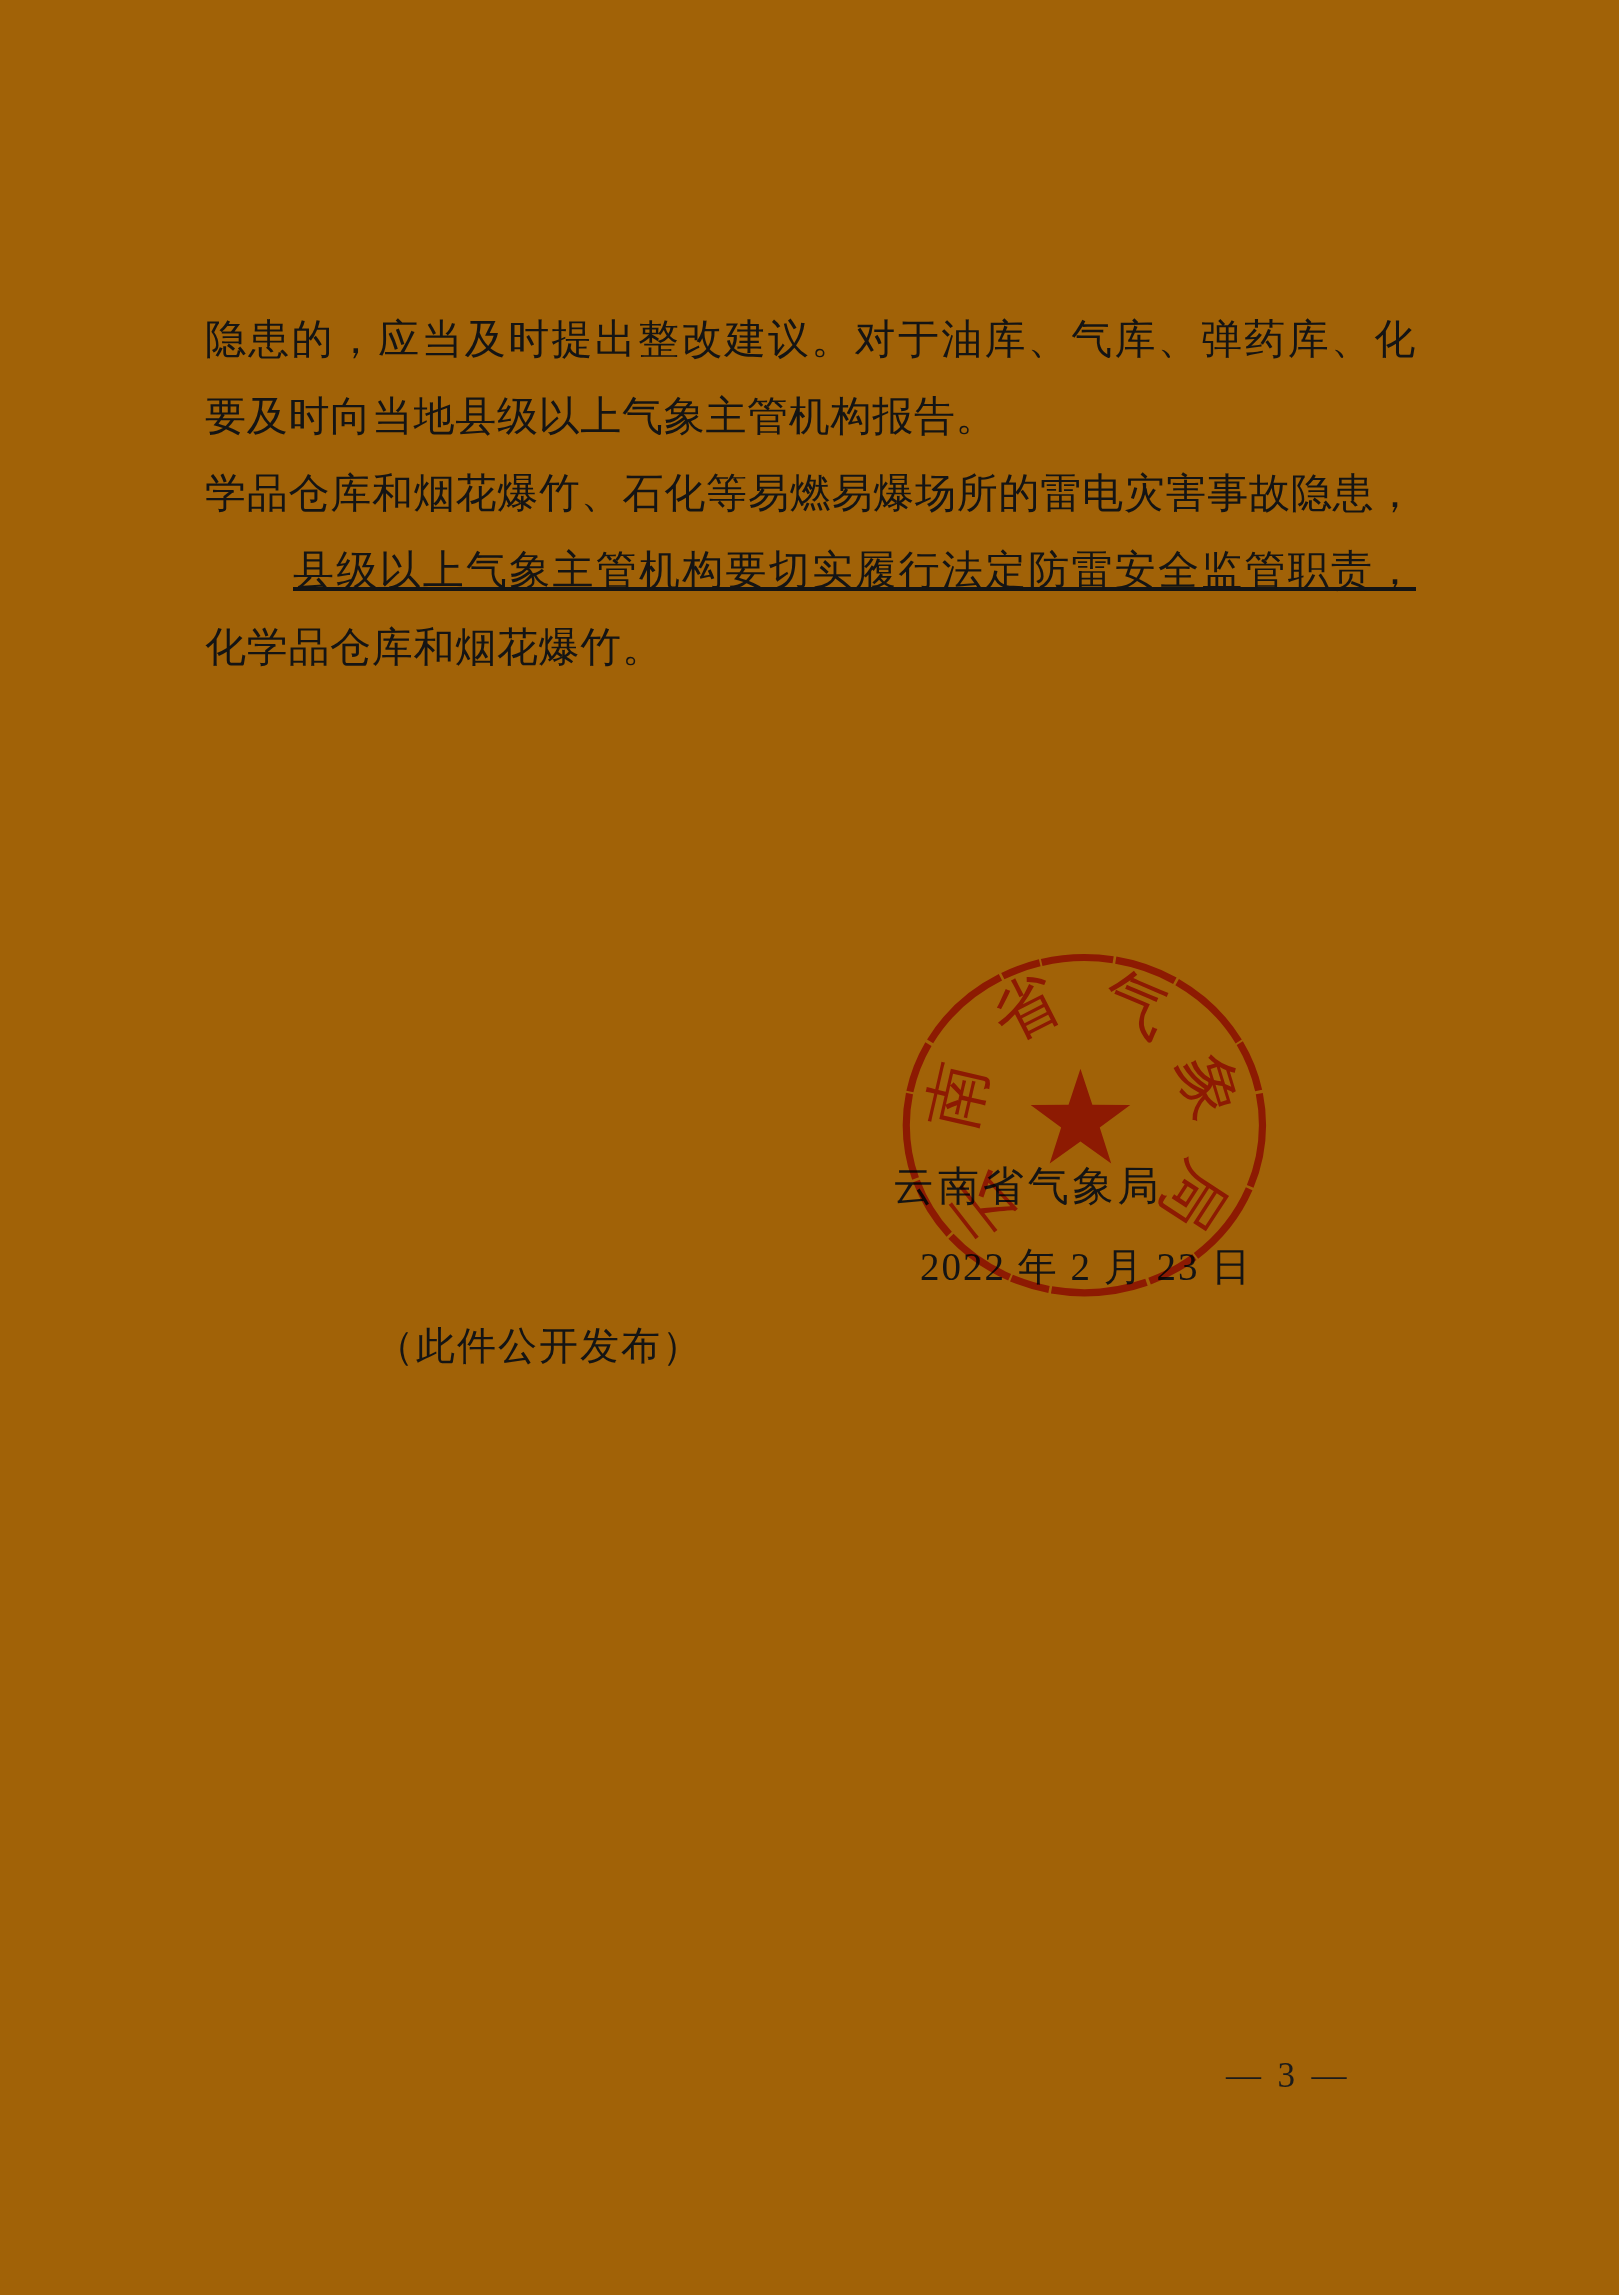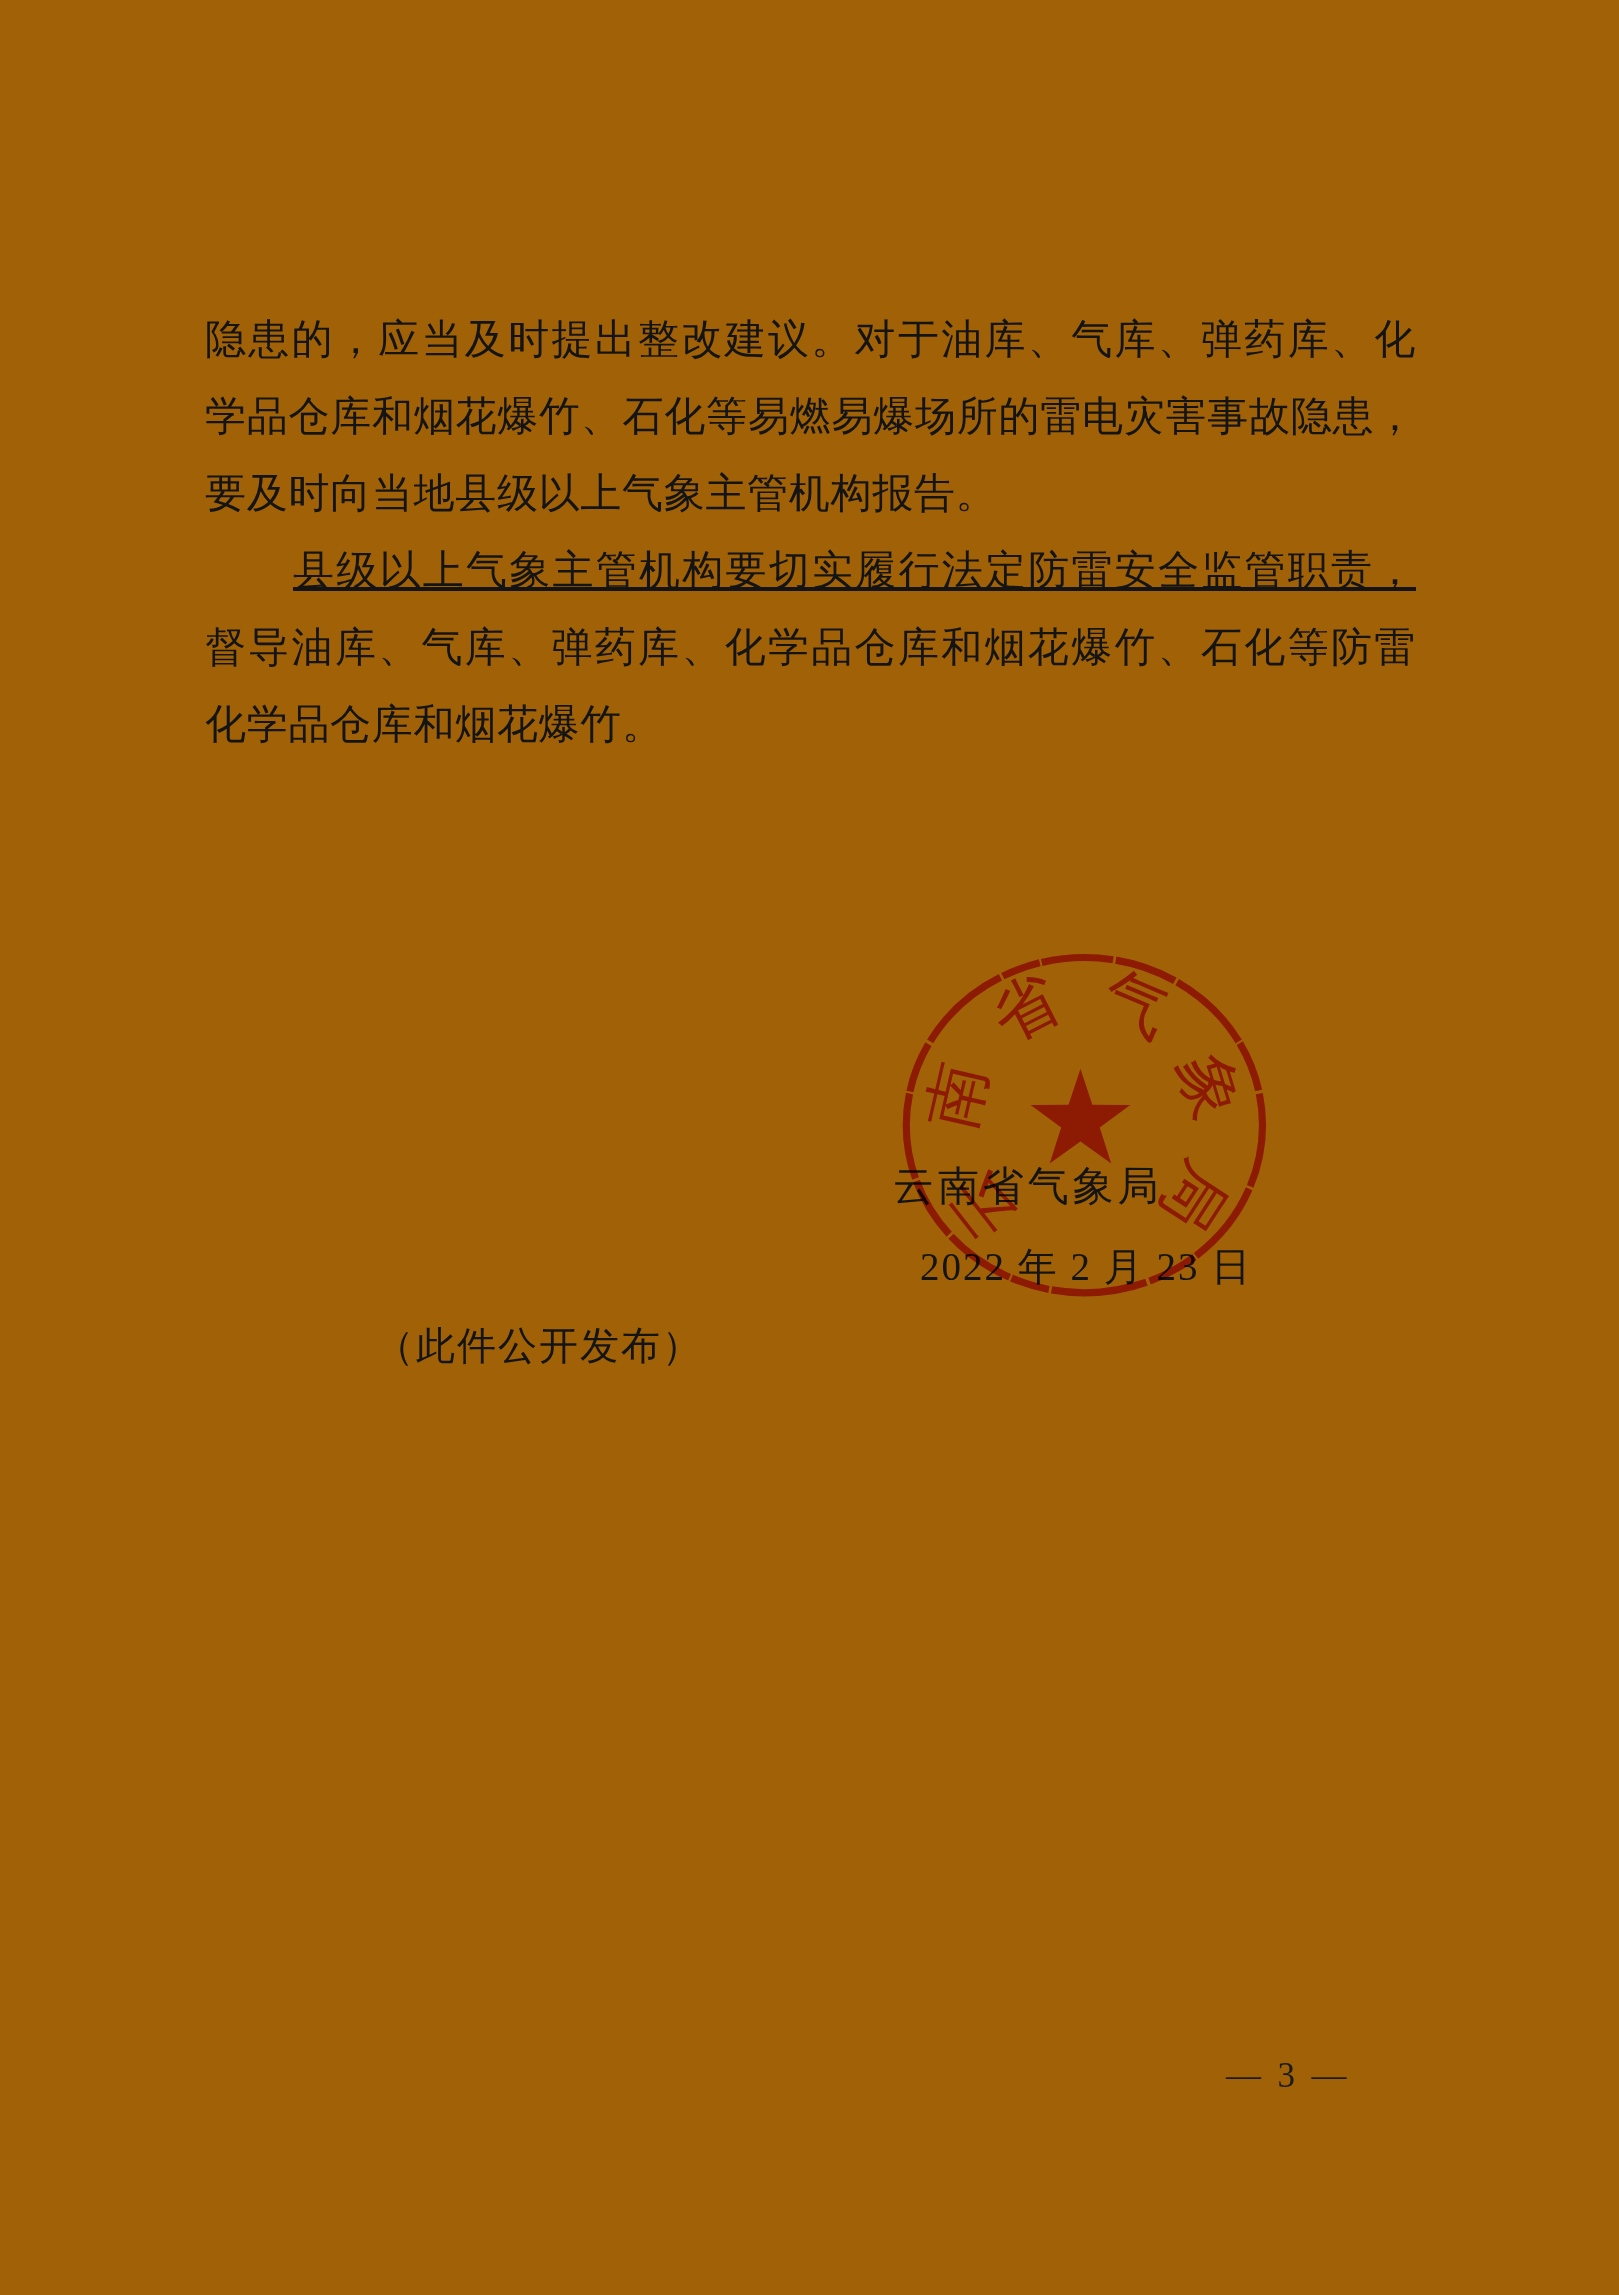--- a/index.html
+++ b/index.html
@@ -86,24 +86,23 @@
     dominant-baseline:central;
   }
 </style>
 </head>
 <body>
 
 <div class="page">
 
   <div class="body-text">
     <div class="line justify">隐患的，应当及时提出整改建议。对于油库、气库、弹药库、化</div>
+    <div class="line">要及时向当地县级以上气象主管机构报告。</div>
     <div class="line justify">学品仓库和烟花爆竹、石化等易燃易爆场所的雷电灾害事故隐患，</div>
-    <div class="line">要及时向当地县级以上气象主管机构报告。</div>
     <div class="line justify indent">县级以上气象主管机构要切实履行法定防雷安全监管职责，</div>
-    <div class="line justify">督导油库、气库、弹药库、化学品仓库和烟花爆竹、石化等防雷</div>
     <div class="line">化学品仓库和烟花爆竹。</div>
   </div>
 
   <div class="signature-agency">云南省气象局</div>
   <div class="signature-date">2022 年 2 月 23 日</div>
 
   <svg class="seal" viewBox="0 0 620 620" aria-hidden="true">
     <ellipse class="ring" cx="306" cy="298" rx="272" ry="256"></ellipse>
     <polygon class="star" points="300,212 318.2,266.9 376.1,267.3 329.5,301.6 347,356.7 300,323 253,356.7 270.5,301.6 223.9,267.3 281.8,266.9"></polygon>
     <text x="0" y="0" transform="translate(148.4,421.2) rotate(-128)">云</text>

